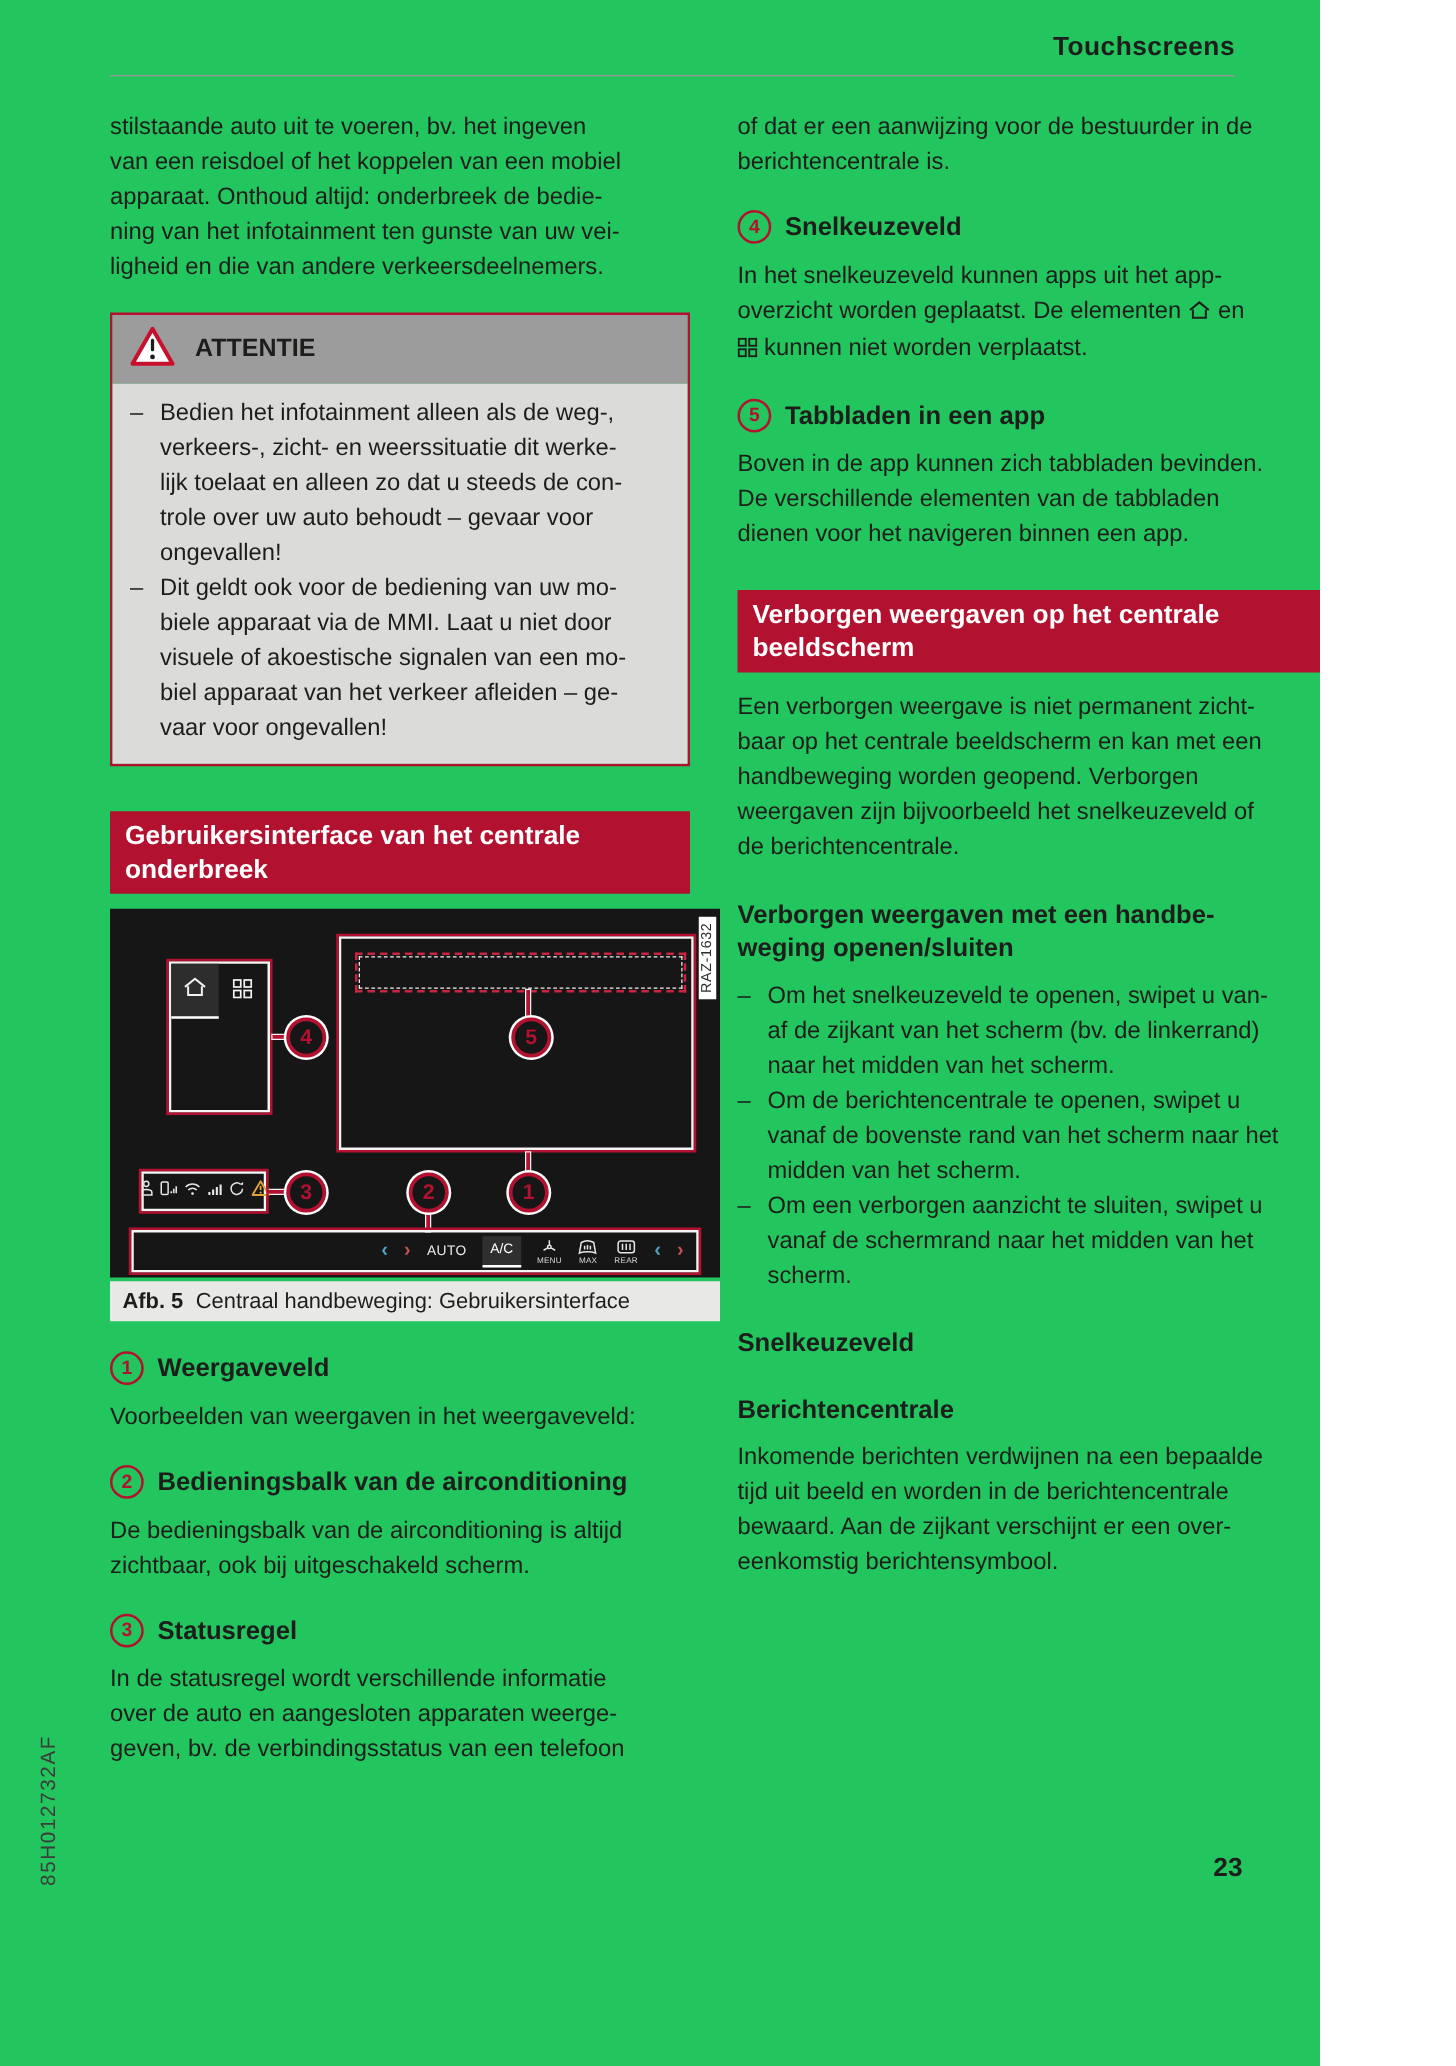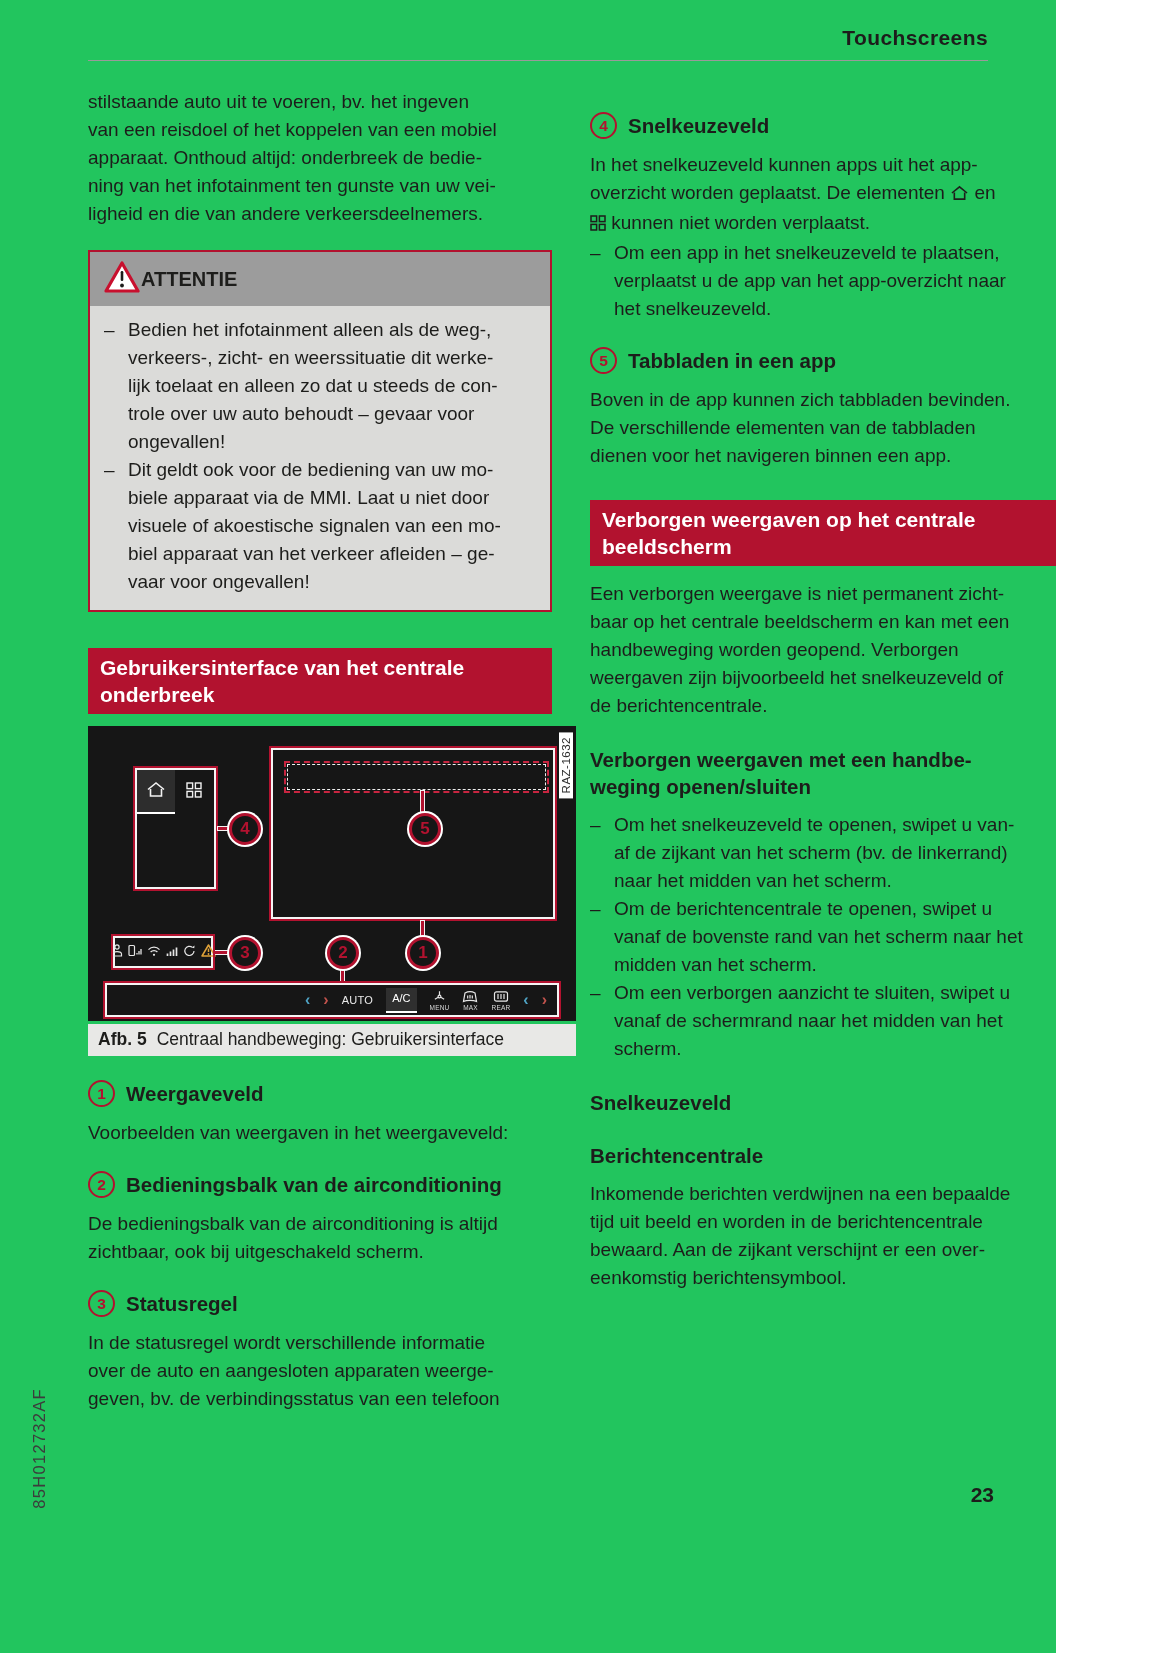--- a/index.html
+++ b/index.html
@@ -16,21 +16,21 @@
   .col-left  { left:88px;  width:464px; }
   .col-right { left:590px; width:507px; }
 
   p.body { font-size:19px; line-height:28px; margin:0; white-space:pre-line; }
   ul.dash { list-style:none; margin:0; padding:0; }
   ul.dash li { position:relative; padding-left:24px; font-size:19px; line-height:28px; white-space:pre-line; }
   ul.dash li::before { content:"\2013"; position:absolute; left:0; top:0; }
 
   
   .warnbox  { border:2px solid #b2122f; margin-top:22px; }
-  .warnhead { background:#9c9c9c; display:flex; align-items:center; gap:1px; padding:9px 14px; }
+  .warnhead { background:#9c9c9c; display:flex; align-items:center; gap:16px; padding:9px 14px; }
   .warn-title { font-size:20px; font-weight:bold; }
   .warnbody { background:#dbdbd9; padding:10px 14px 14px; }
 
   
   .red-band { background:#b2122f; color:#fff; font-weight:bold; font-size:21px; line-height:27px;
               padding:6px 12px; white-space:pre-line; }
   .col-left  .red-band { margin-top:36px; }
   .col-right .red-band { margin-top:30px; }
 
   
@@ -277,41 +277,38 @@
       <span class="num-badge">3</span>
       <span class="sec-title">Statusregel</span>
     </div>
     <p class="body">In de statusregel wordt verschillende informatie
 over de auto en aangesloten apparaten weerge-
 geven, bv. de verbindingsstatus van een telefoon</p>
   </div>
 
   <div class="col col-right">
 
+    <p class="body">of dat er een aanwijzing voor de bestuurder in de
+berichtencentrale is.</p>
 
     <div class="sec-head">
       <span class="num-badge">4</span>
       <span class="sec-title">Snelkeuzeveld</span>
     </div>
     <p class="body"><span>In het snelkeuzeveld kunnen apps uit het app-
 overzicht worden geplaatst. De elementen </span><span class="inline-ico"><svg width="19" height="16" viewBox="0 0 20 17">
             <path d="M2 8.5 L10 2 L18 8.5" fill="none" stroke="#1d1d1b" stroke-width="1.7"></path>
             <path d="M4.5 8 V15 H15.5 V8" fill="none" stroke="#1d1d1b" stroke-width="1.7"></path>
           </svg></span><span> en
 </span><span class="inline-ico"><svg width="16" height="16" viewBox="0 0 16 16" fill="none" stroke="#1d1d1b" stroke-width="1.5">
             <rect x="1" y="1" width="5.6" height="5.6"></rect>
             <rect x="9.4" y="1" width="5.6" height="5.6"></rect>
             <rect x="1" y="9.4" width="5.6" height="5.6"></rect>
             <rect x="9.4" y="9.4" width="5.6" height="5.6"></rect>
           </svg></span><span> kunnen niet worden verplaatst.</span></p>
-    <ul class="dash">
-      <li>Om een app in het snelkeuzeveld te plaatsen,
-verplaatst u de app van het app-overzicht naar
-het snelkeuzeveld.</li>
-    </ul>
 
     <div class="sec-head">
       <span class="num-badge">5</span>
       <span class="sec-title">Tabbladen in een app</span>
     </div>
     <p class="body">Boven in de app kunnen zich tabbladen bevinden.
 De verschillende elementen van de tabbladen
 dienen voor het navigeren binnen een app.</p>
 
     <div class="red-band">Verborgen weergaven op het centrale

